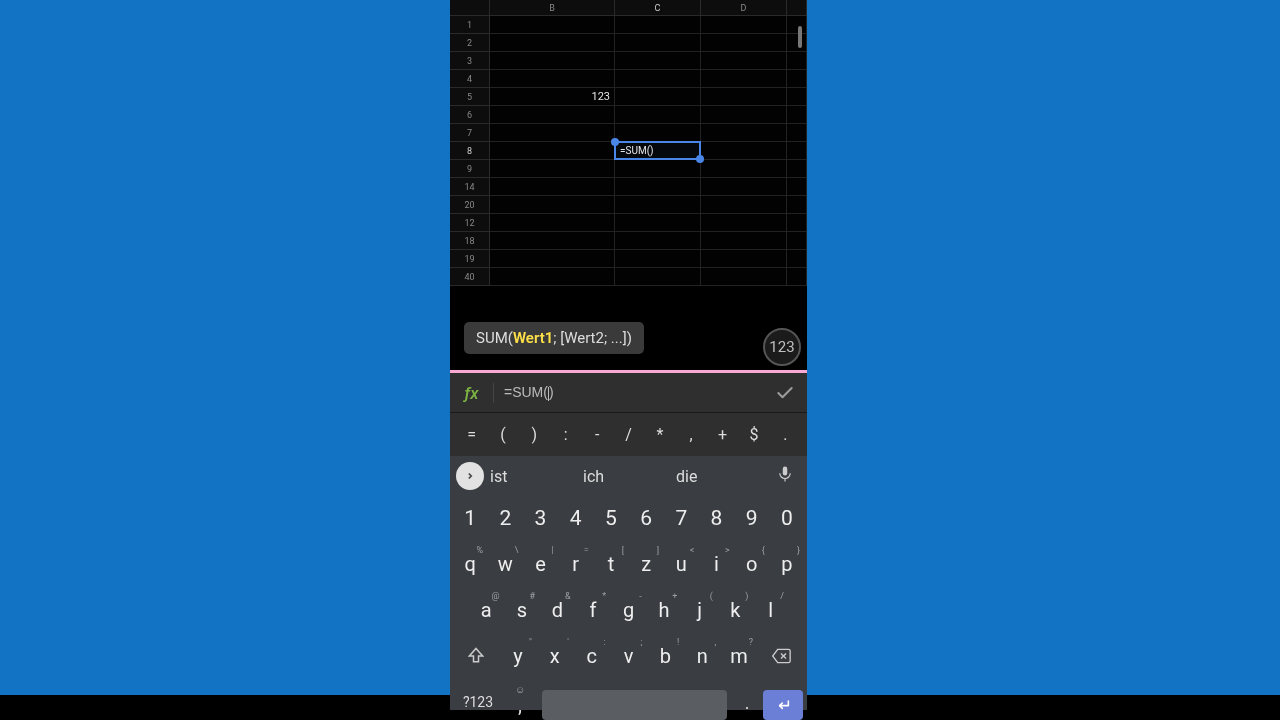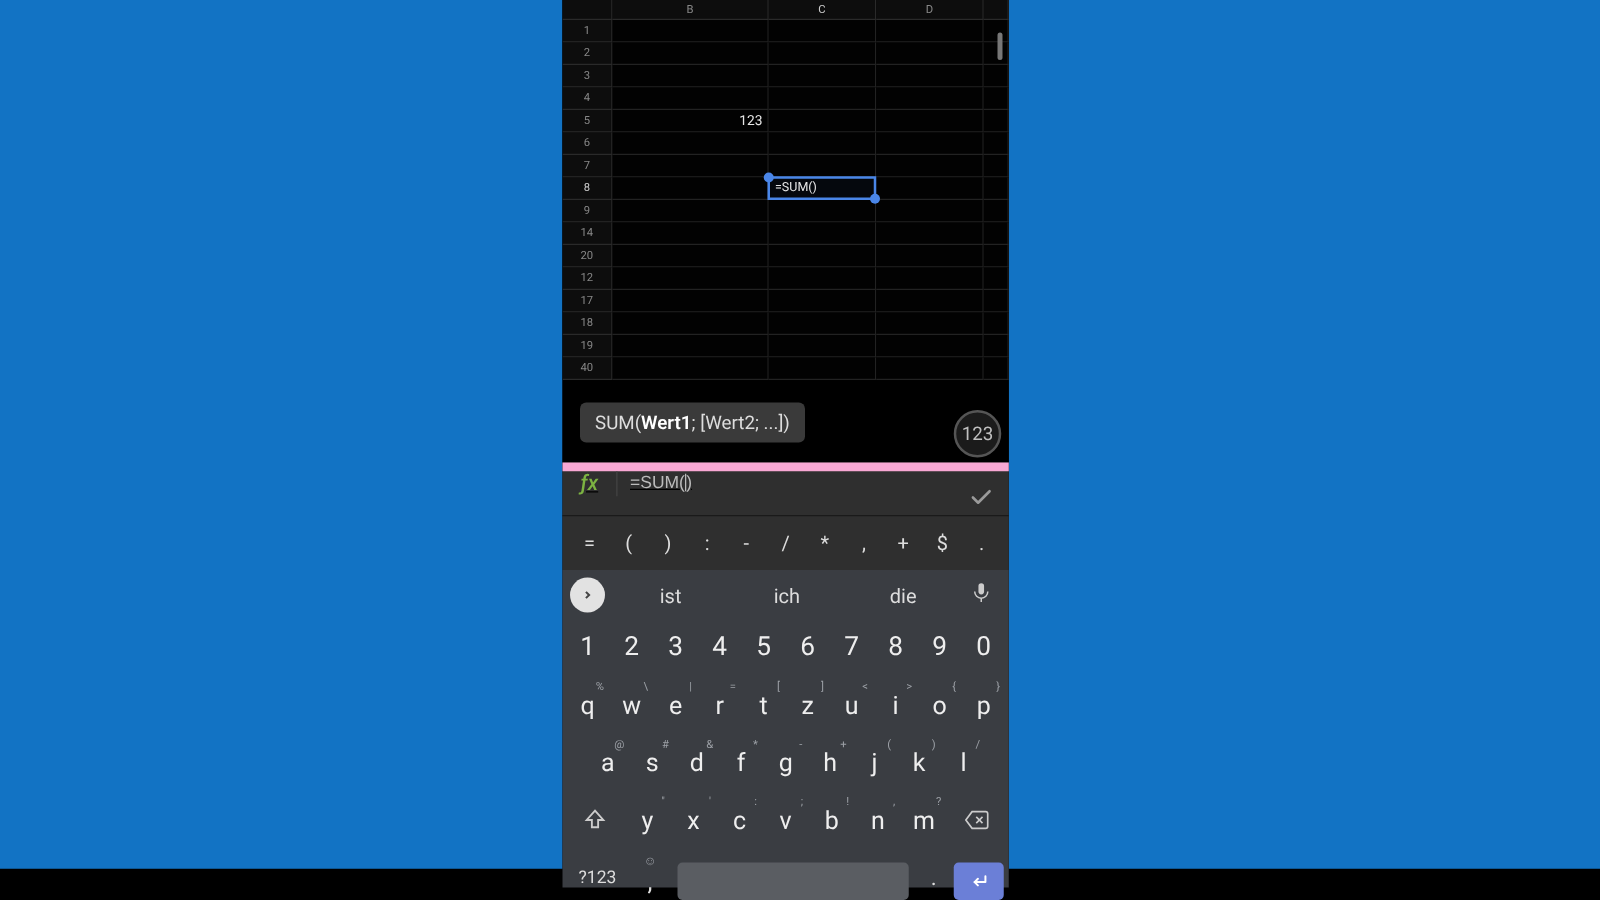--- a/index.html
+++ b/index.html
@@ -112,42 +112,41 @@
     position: absolute;
     left: 14px; top: 322px;
     background: #3a3a3a;
     color: #ddd;
     font-size: 15px;
     padding: 7px 12px;
     border-radius: 5px;
     box-shadow: 0 2px 6px rgba(0,0,0,0.6);
     white-space: nowrap;
   }
-  .hint b { color: #ffffff; font-weight: 600; }
+  .hint b { color: #fde047; font-weight: 600; }
 
   .toggle-123 {
     position: absolute;
     right: 6px; top: 328px;
     width: 38px; height: 38px;
     border-radius: 50%;
     border: 2px solid #555;
     background: rgba(30,30,30,0.9);
     color: #bfbfbf;
     display: flex; align-items: center; justify-content: center;
     font-size: 15px;
   }
 
   
   .formula-bar {
     position: absolute;
     left: 0; top: 370px; right: 0; height: 42px;
     background: #2f2f2f;
-    display: flex; align-items: flex-start;
-    border-top: 7px solid #f9a8d4;
-    text-decoration: underline;
+    display: flex; align-items: center;
+    border-top: 3px solid #f9a8d4;
   }
   .fx {
     width: 44px;
     color: #7cb342;
     font-style: italic;
     font-size: 17px;
     font-weight: 500;
     text-align: center;
     border-right: 1px solid #444;
   }
@@ -198,21 +197,21 @@
   .sugg-expand {
     width: 28px; height: 28px;
     background: #e2e2e2;
     border-radius: 50%;
     display: flex; align-items: center; justify-content: center;
     color: #444;
     margin-right: 6px;
   }
   .sugg {
     flex: 1;
-    text-align: center;
+    text-align: left;
     color: #ddd;
     font-size: 16px;
   }
   .mic {
     width: 32px; color: #ccc; text-align: center;
   }
 
   
   .kbd {
     position: absolute;
@@ -375,27 +374,20 @@
         </div>
         <div class="row">
           <div class="rh">20</div>
           <div class="cell" style="width: 125px;"></div>
           <div class="cell" style="width: 86px;"></div>
           <div class="cell" style="width: 86px;"></div>
           <div class="cell" style="flex: 1 1 0%;"></div>
         </div>
         <div class="row">
           <div class="rh">12</div>
-          <div class="cell" style="width: 125px;"></div>
-          <div class="cell" style="width: 86px;"></div>
-          <div class="cell" style="width: 86px;"></div>
-          <div class="cell" style="flex: 1 1 0%;"></div>
-        </div>
-        <div class="row">
-          <div class="rh">17</div>
           <div class="cell" style="width: 125px;"></div>
           <div class="cell" style="width: 86px;"></div>
           <div class="cell" style="width: 86px;"></div>
           <div class="cell" style="flex: 1 1 0%;"></div>
         </div>
         <div class="row">
           <div class="rh">18</div>
           <div class="cell" style="width: 125px;"></div>
           <div class="cell" style="width: 86px;"></div>
           <div class="cell" style="width: 86px;"></div>

